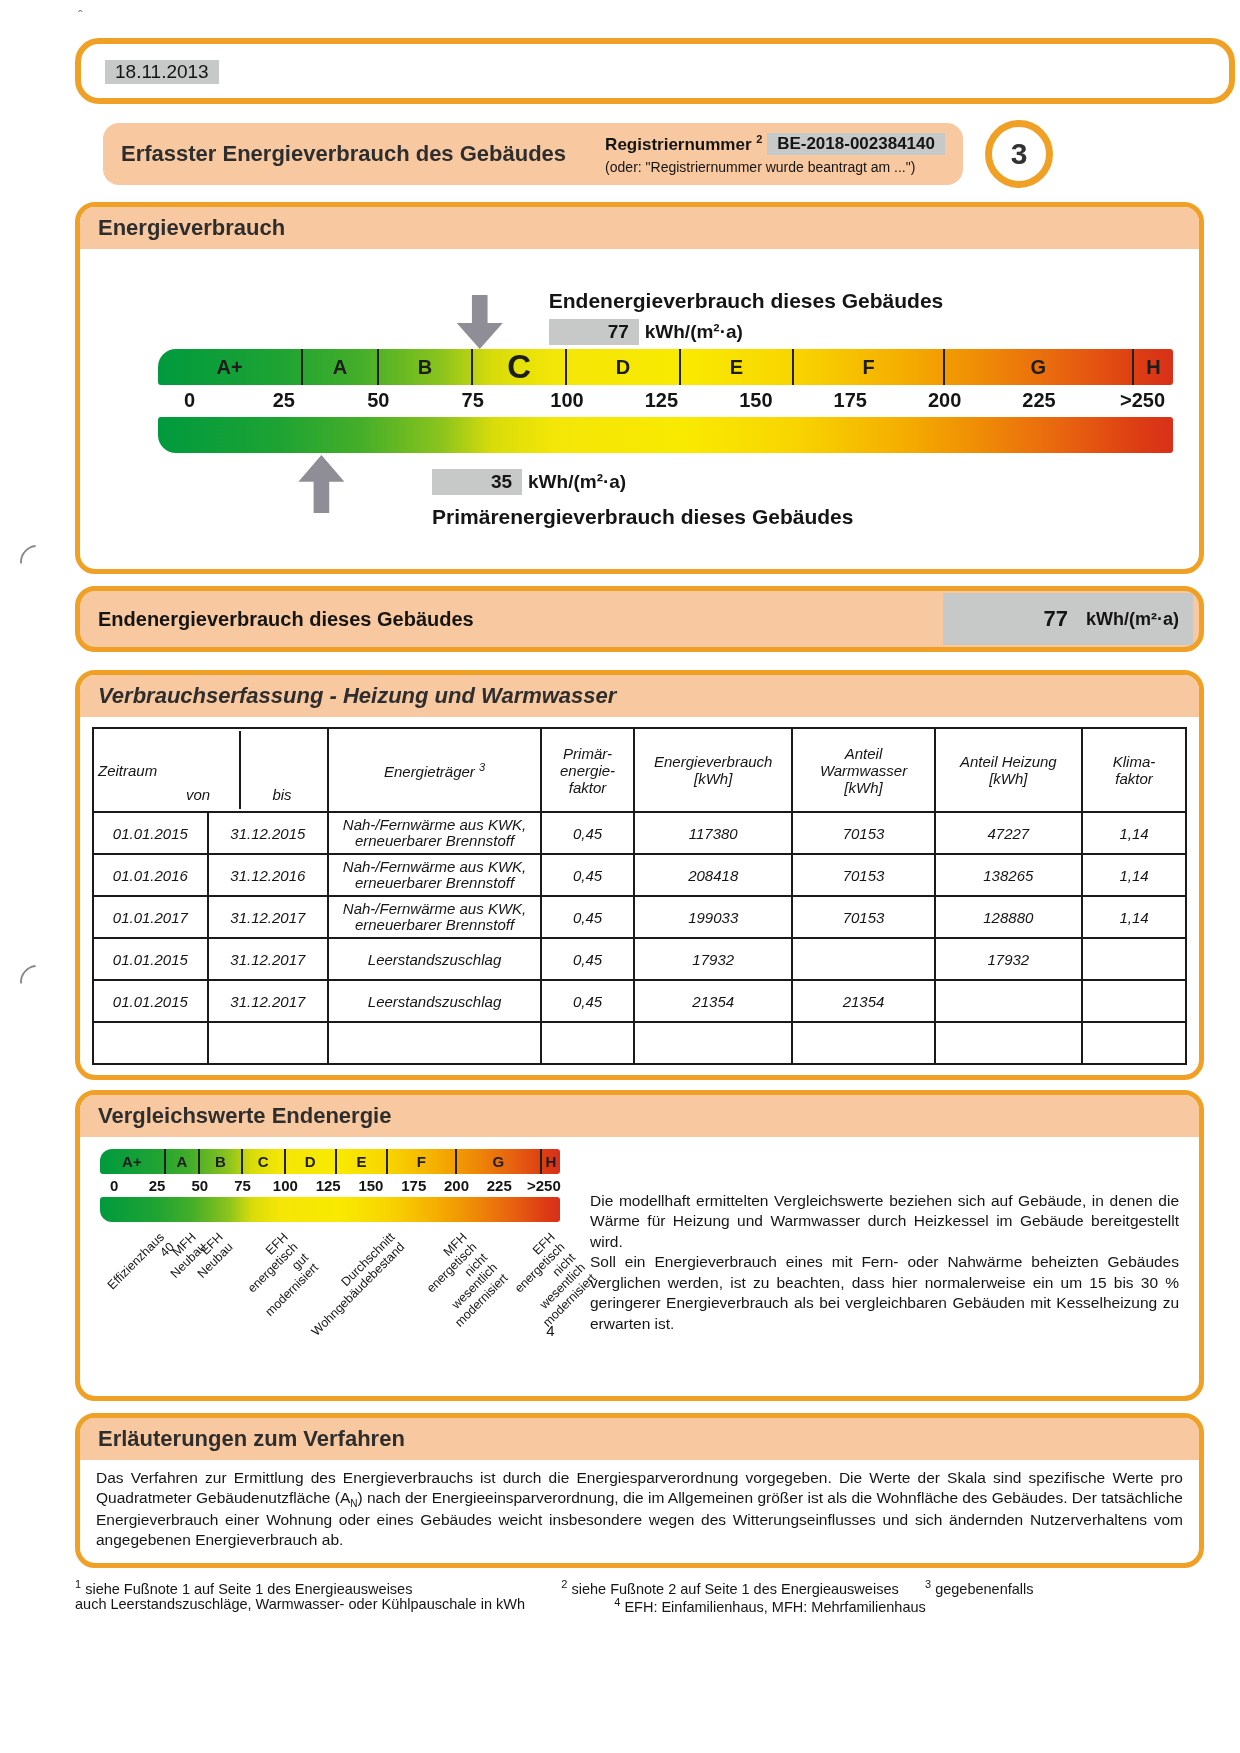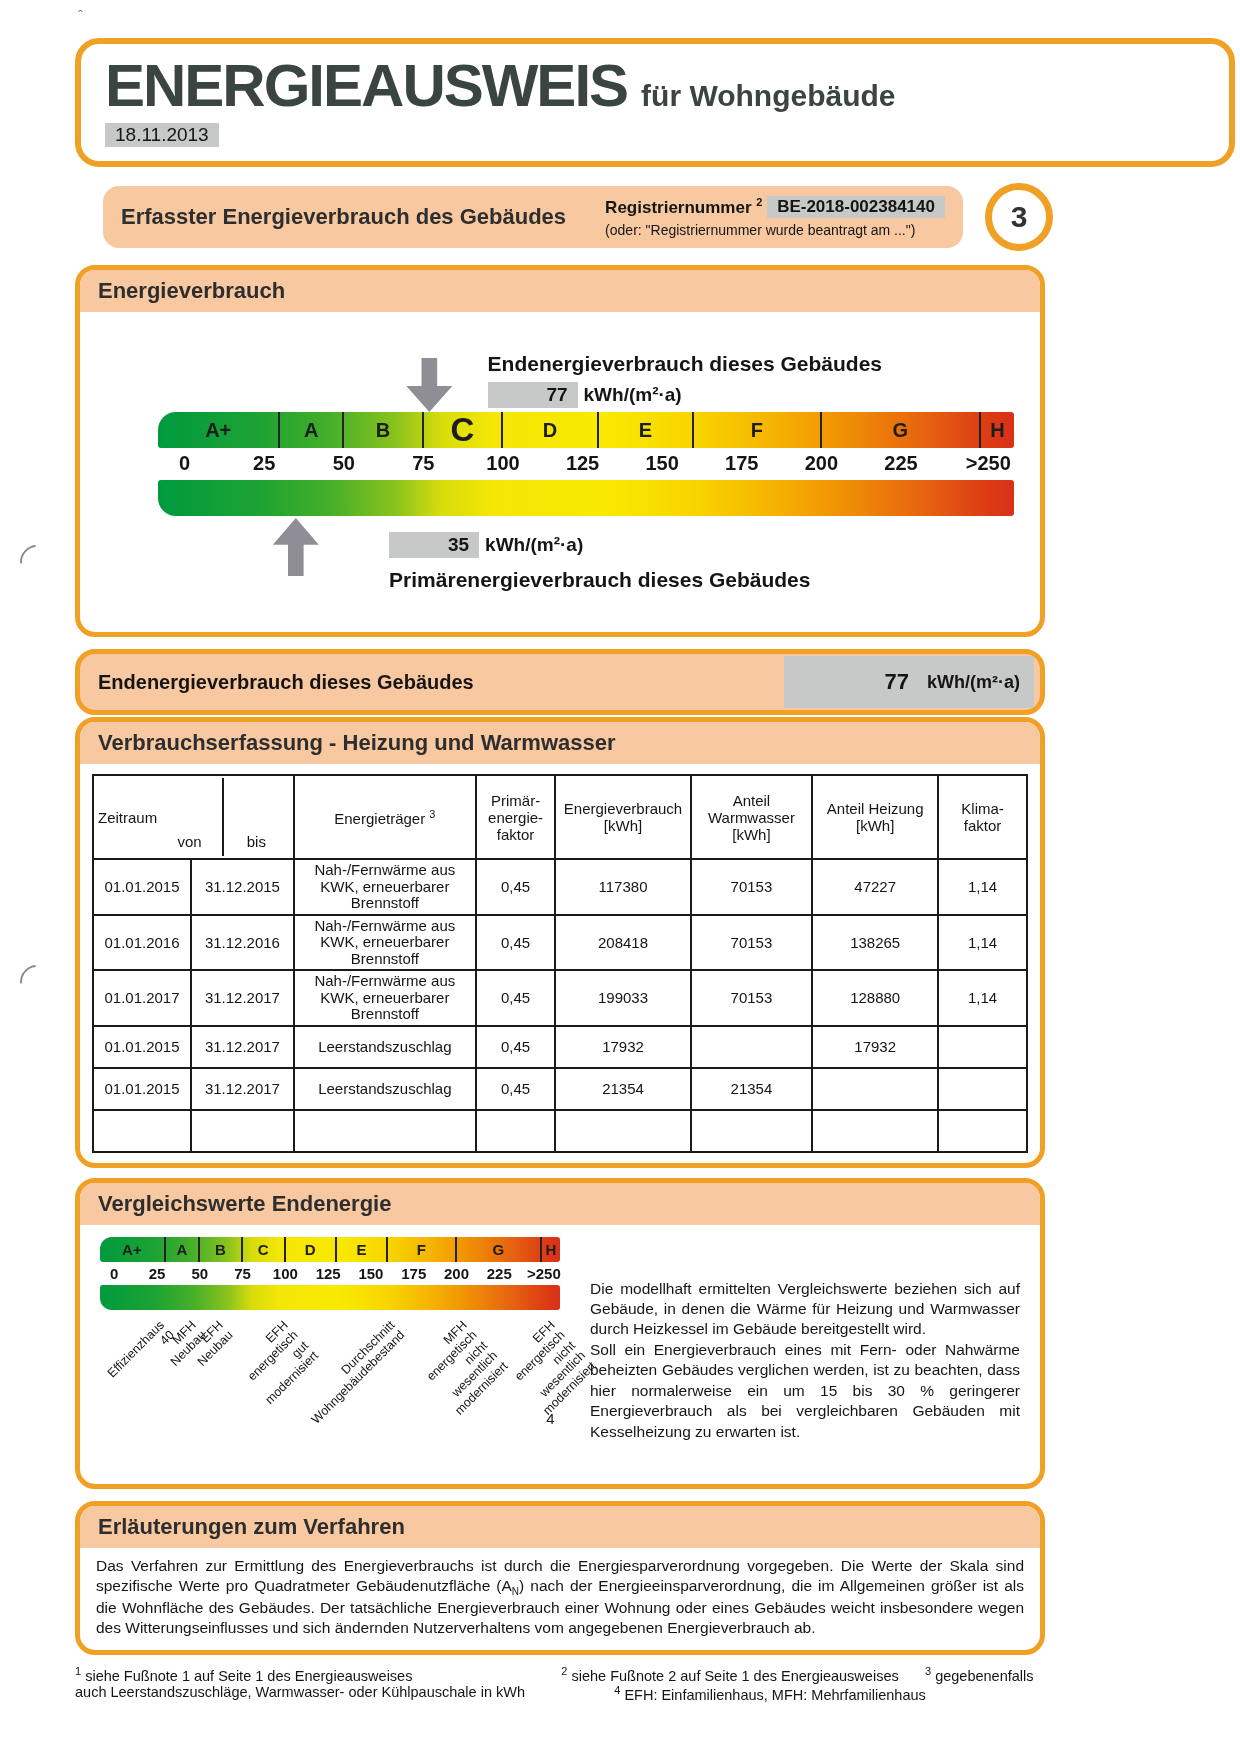--- a/index.html
+++ b/index.html
@@ -12,21 +12,21 @@
   }
   html,body{margin:0;padding:0;background:#fff;}
   .page{position:relative;width:1240px;height:1753px;background:#fff;overflow:hidden;
         font-family:"Liberation Sans",sans-serif;color:var(--ink);}
   .caret-artifact{position:absolute;left:78px;top:8px;color:#777;font-size:14px;}
   .scan-arc{position:absolute;left:20px;width:30px;height:30px;border:2px solid transparent;
             border-left-color:#8a8a8a;border-radius:50%;transform:rotate(40deg);}
 
   
   .box{border:5px solid var(--orange);border-radius:20px;background:#fff;overflow:hidden;
-       margin-left:75px;width:970px;box-sizing:border-box;}
+       margin-left:75px;width:1129px;box-sizing:border-box;}
   .box-bar{background:var(--peach);padding:8px 18px;font-size:22px;font-weight:bold;color:#2e2e2e;}
 
   
   .hdr-box{margin:38px 0 0 75px;width:1160px;box-sizing:border-box;border:6px solid var(--orange);
            border-radius:24px;padding:10px 24px 14px 24px;background:#fff;}
   .hdr-title-row{display:flex;align-items:baseline;gap:14px;}
   .hdr-title{font-size:60px;font-weight:bold;letter-spacing:-2px;color:var(--title);line-height:1.05;}
   .hdr-title-suffix{font-size:30px;font-weight:bold;color:var(--title);}
   .hdr-sub{font-size:19px;margin-top:6px;display:flex;align-items:baseline;gap:8px;}
   sup.fn{font-size:11px;vertical-align:super;}
@@ -77,21 +77,21 @@
   .mand-left{flex:1 1 auto;}
   .mand-title{font-size:20px;font-weight:bold;}
   .mand-sub{font-size:19px;}
   .mand-chip{width:250px;height:52px;background:var(--chip);display:flex;align-items:center;
              justify-content:flex-end;gap:18px;padding-right:14px;box-sizing:border-box;
              font-weight:bold;}
   .mand-val{font-size:22px;}
   .mand-unit{font-size:18px;}
 
   
-  .table-box{margin-top:2px;}
+  .table-box{margin-top:18px;font-style:italic;}
   table.cons{border-collapse:collapse;margin:10px 12px;width:calc(100% - 24px);table-layout:fixed;}
   table.cons th,table.cons td{border:2px solid #1a1a1a;text-align:center;vertical-align:middle;
       font-size:15px;font-weight:normal;padding:2px 4px;height:42px;box-sizing:border-box;}
   table.cons thead th{height:78px;}
   .pre{white-space:pre-line;}
   th.zeit{padding:0;}
   .zr{display:flex;flex-direction:row;height:78px;}
   .zr-top{flex:0 0 40px;display:flex;align-items:center;justify-content:center;}
   .zr-bot{flex:1 1 auto;display:flex;}
   .zr-bot div{flex:1 1 50%;display:flex;align-items:flex-end;justify-content:center;padding-bottom:6px;}
@@ -133,24 +133,20 @@
 </head>
 <body>
 
 <div class="page">
 
   <div class="caret-artifact">ˆ</div>
   <div class="scan-arc" style="top:545px;"></div>
   <div class="scan-arc" style="top:965px;"></div>
 
   <div class="hdr-box">
-    <div class="hdr-title-row">
-      <span class="hdr-title">ENERGIEAUSWEIS</span>
-      <span class="hdr-title-suffix">für Wohngebäude</span>
-    </div>
     <div class="hdr-sub">
       <span class="chip">18.11.2013</span>
     </div>
   </div>
 
   <div class="bar2-row">
     <div class="bar2">
       <div class="bar2-title">Erfasster Energieverbrauch des Gebäudes</div>
       <div class="bar2-right">
         <div class="bar2-reg">

